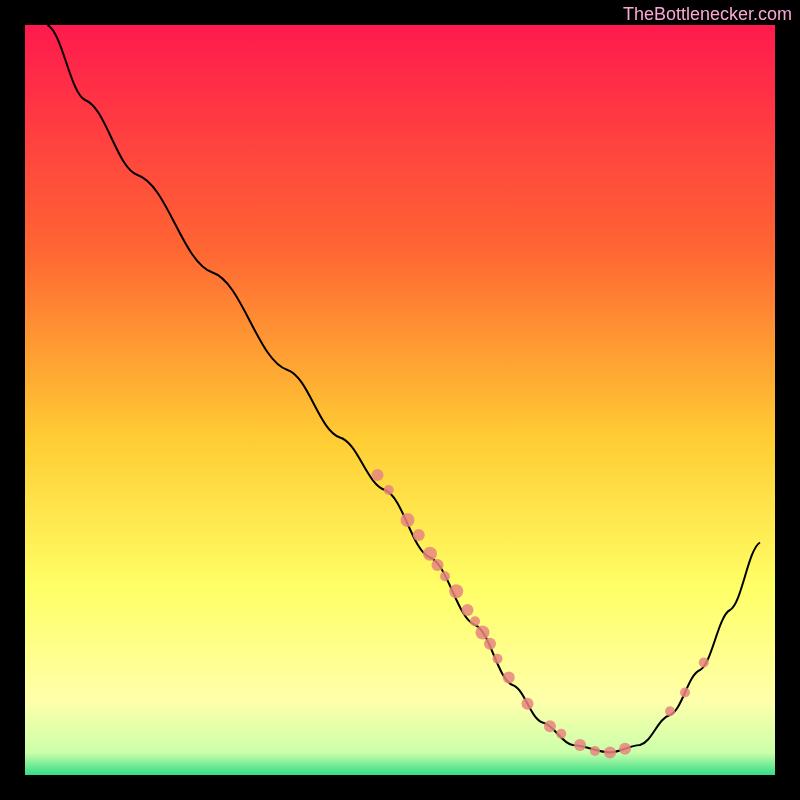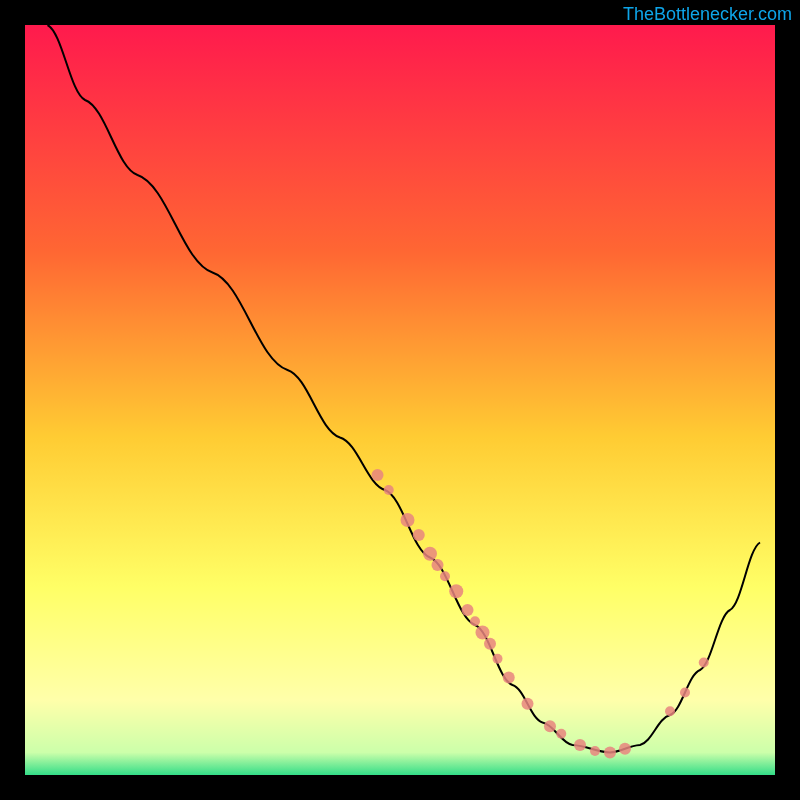--- a/index.html
+++ b/index.html
@@ -11,21 +11,21 @@
       width: 800px;
       height: 800px;
       background: #000;
       position: relative;
       font-family: Arial, sans-serif;
     }
     .watermark {
       position: absolute;
       top: 4px;
       right: 8px;
-      color: #0ea5e9;
+      color: #f9a8d4;
       font-size: 18px;
       font-weight: 500;
       z-index: 10;
     }
     .chart-area {
       position: absolute;
       top: 25px;
       left: 25px;
       width: 750px;
       height: 750px;

